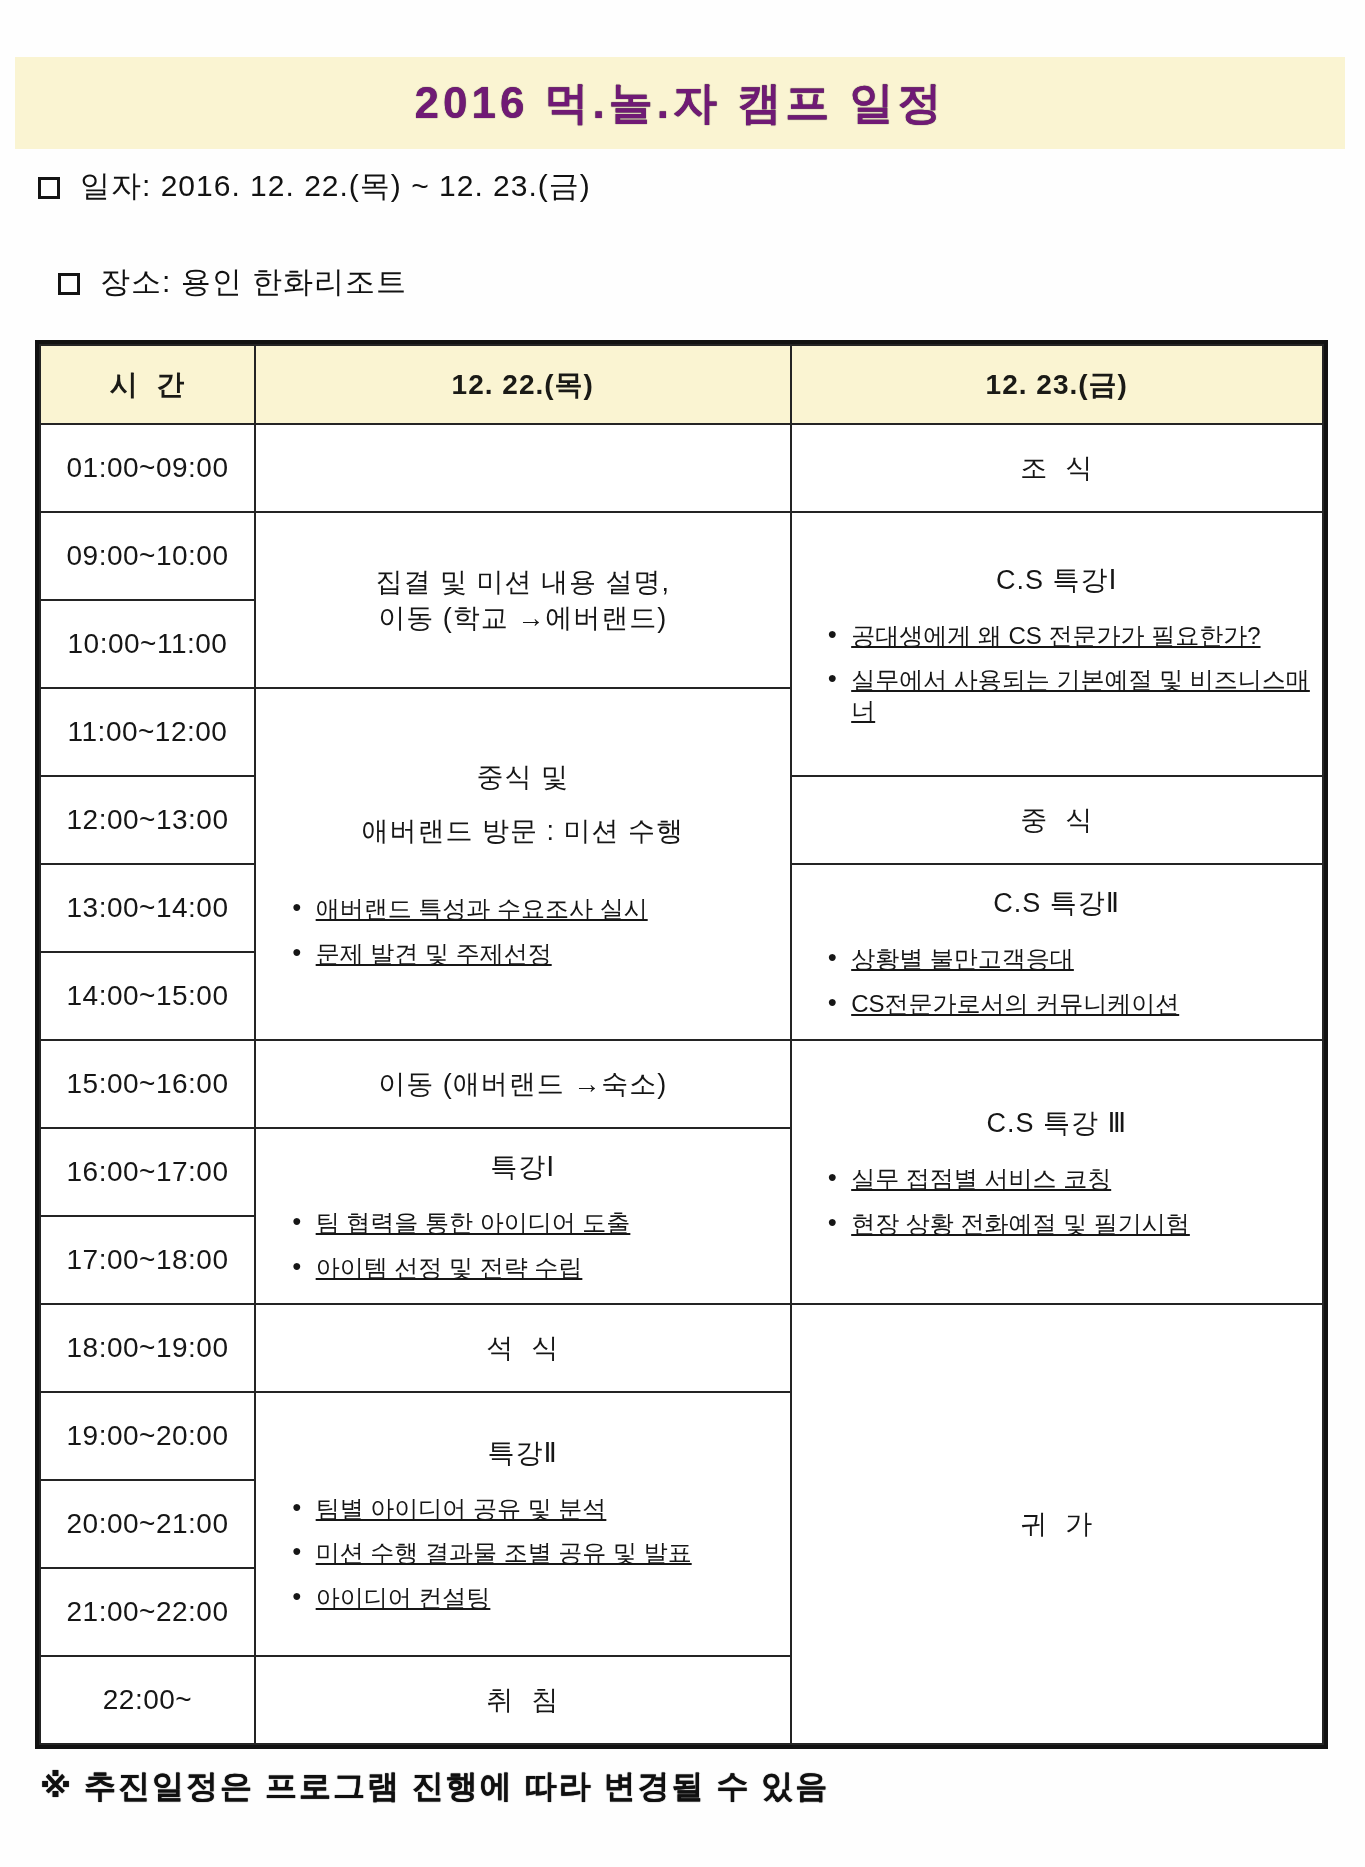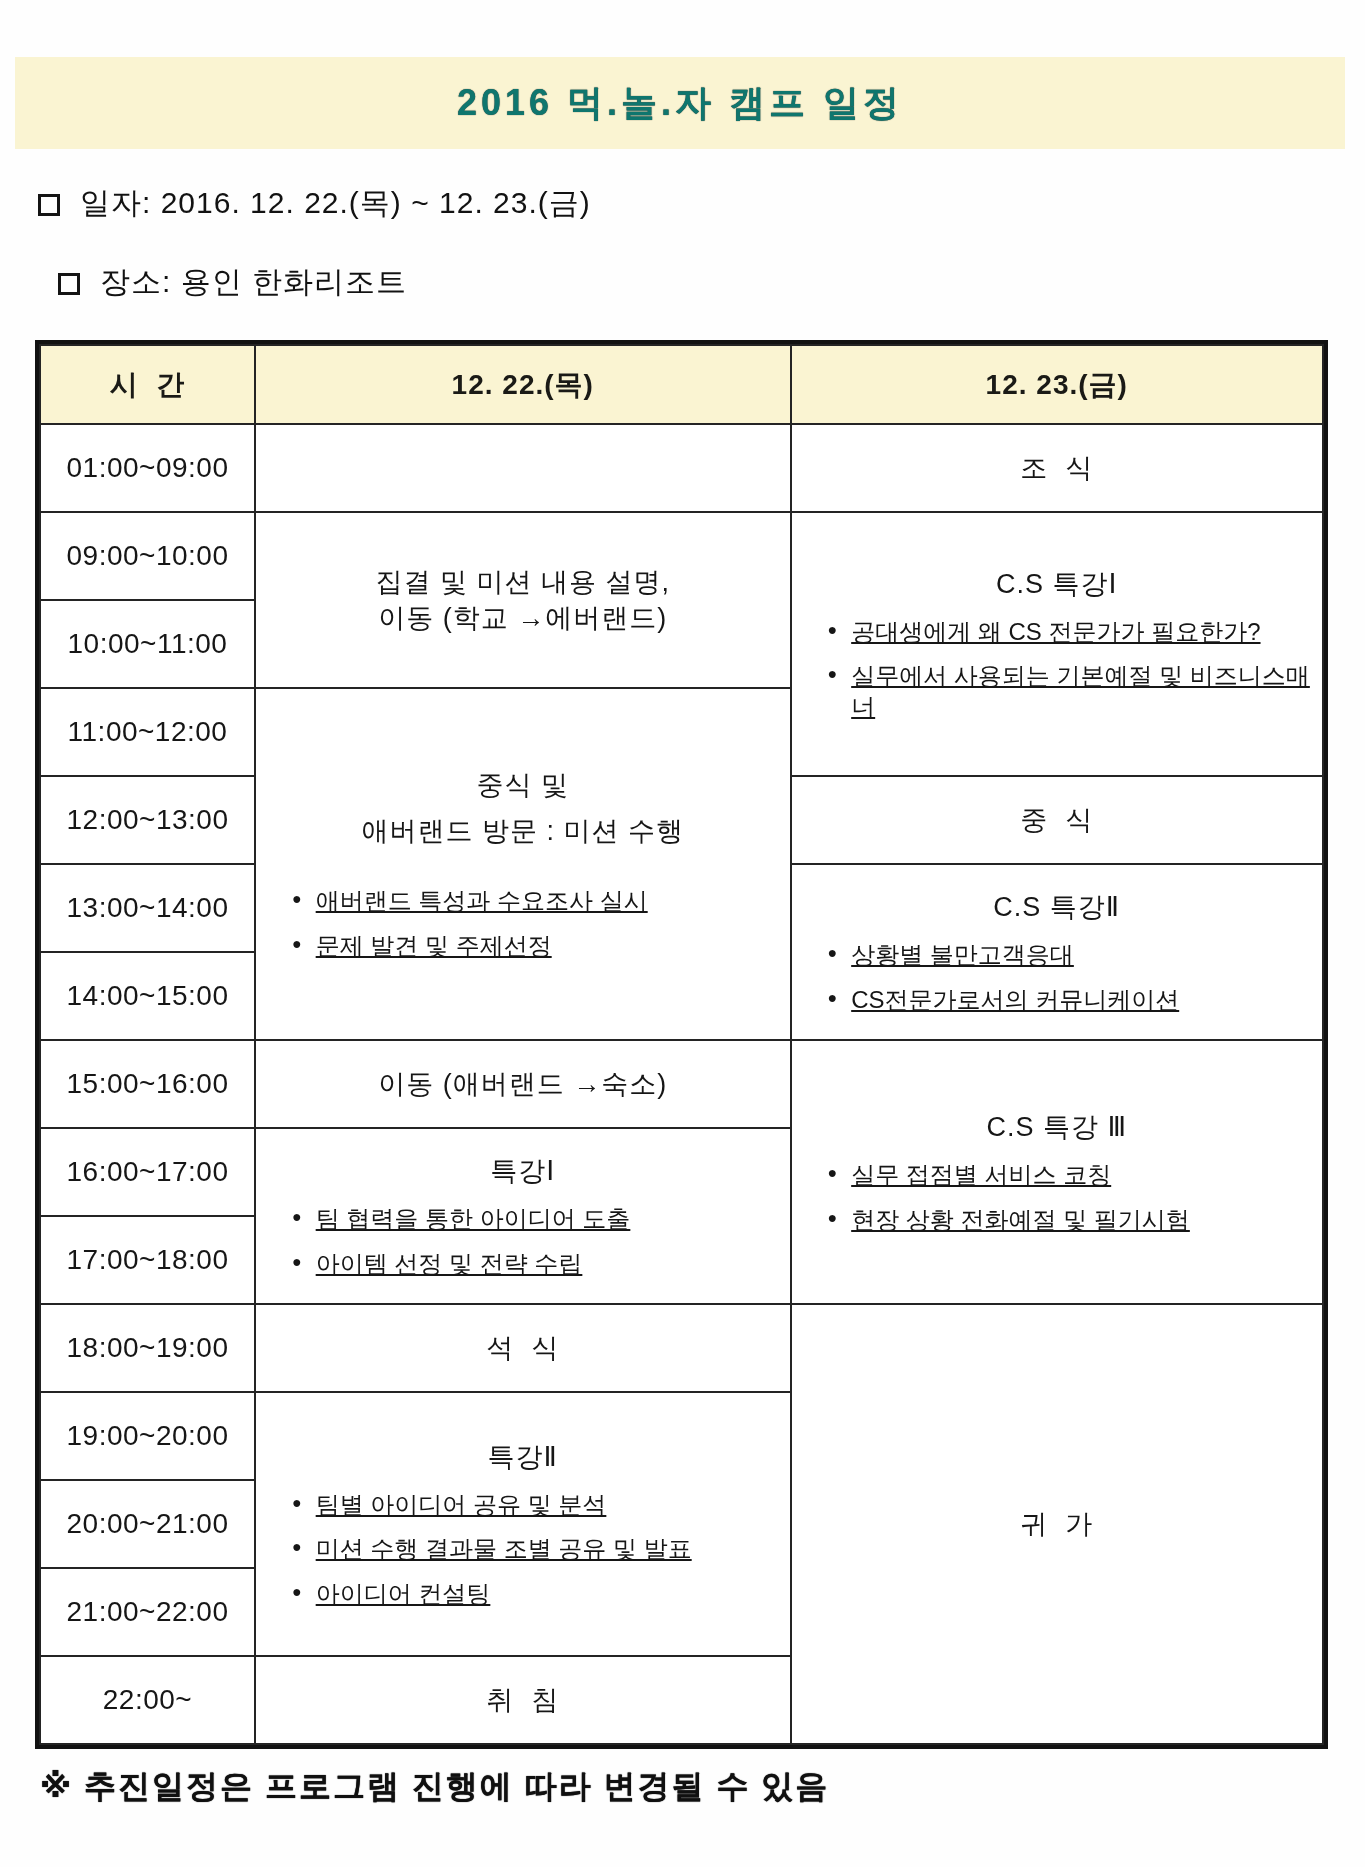--- a/index.html
+++ b/index.html
@@ -12,34 +12,34 @@
     overflow:hidden;
   }
 
   
   .title-band {
     position:absolute; left:15px; top:57px; width:1330px; height:92px;
     background:#faf4d2;
     display:flex; align-items:center; justify-content:center;
   }
   .title-band h1 {
-    margin:12px; font-size:36px; font-weight:bold; letter-spacing:4px;
-    color:#0f766e; text-shadow:0 0 1px #23231d;
+    margin:12px; font-size:44px; font-weight:bold; letter-spacing:4px;
+    color:#701a75; text-shadow:0 0 1px #23231d;
   }
 
   
   .meta {
     position:absolute; display:flex; align-items:center; gap:20px;
     font-size:30px; font-weight:500; letter-spacing:1px; color:#121212;
   }
   .meta .sq {
     width:16px; height:16px; border:3px solid #141414; display:inline-block;
     margin-top:2px; flex:0 0 auto;
   }
-  #date-line { left:38px; top:183px;align-items:center; }
+  #date-line { left:38px; top:166px;align-items:center; }
   #place-line { left:38px; top:262px;padding-left:20px; }
 
   
   .table-wrap {
     position:absolute; left:35px; top:340px; width:1285px;
     border:4px solid #121212; background:#fff;
   }
   table { border-collapse:collapse; width:100%; table-layout:fixed;border-radius:18px; }
   th, td { border:2px solid #242424; padding:0; vertical-align:middle; }
   thead th {
@@ -48,21 +48,21 @@
   }
   tbody tr { height:88px; }
   td.time {
     text-align:center; font-size:28px; white-space:pre; letter-spacing:0.5px;
   }
   td.center-cell {
     text-align:center; font-size:27px; white-space:pre; letter-spacing:1px;
   }
   .cellflex {
     display:flex; flex-direction:column; justify-content:flex-end;
-    height:100%; box-sizing:border-box; padding:6px 8px; gap:6px;
+    height:100%; box-sizing:border-box; padding:6px 8px; gap:14px;
   }
   .cellflex.spread { justify-content:space-around; gap:0; }
   .ctr { text-align:center; font-size:27px; letter-spacing:1px; white-space:pre; }
   .ttl { text-align:center; font-size:27px; letter-spacing:1px; margin-bottom:4px; white-space:pre; }
   .bullets {
     display:flex; flex-direction:column; gap:13px;
     padding-left:28px; padding-right:4px; margin-top:4px;
   }
   .bullet { display:flex; gap:14px; line-height:1.3; font-size:24px; text-align:left; }
   .bullet .dot { flex:0 0 auto; font-size:16px; padding-top:4px; }

